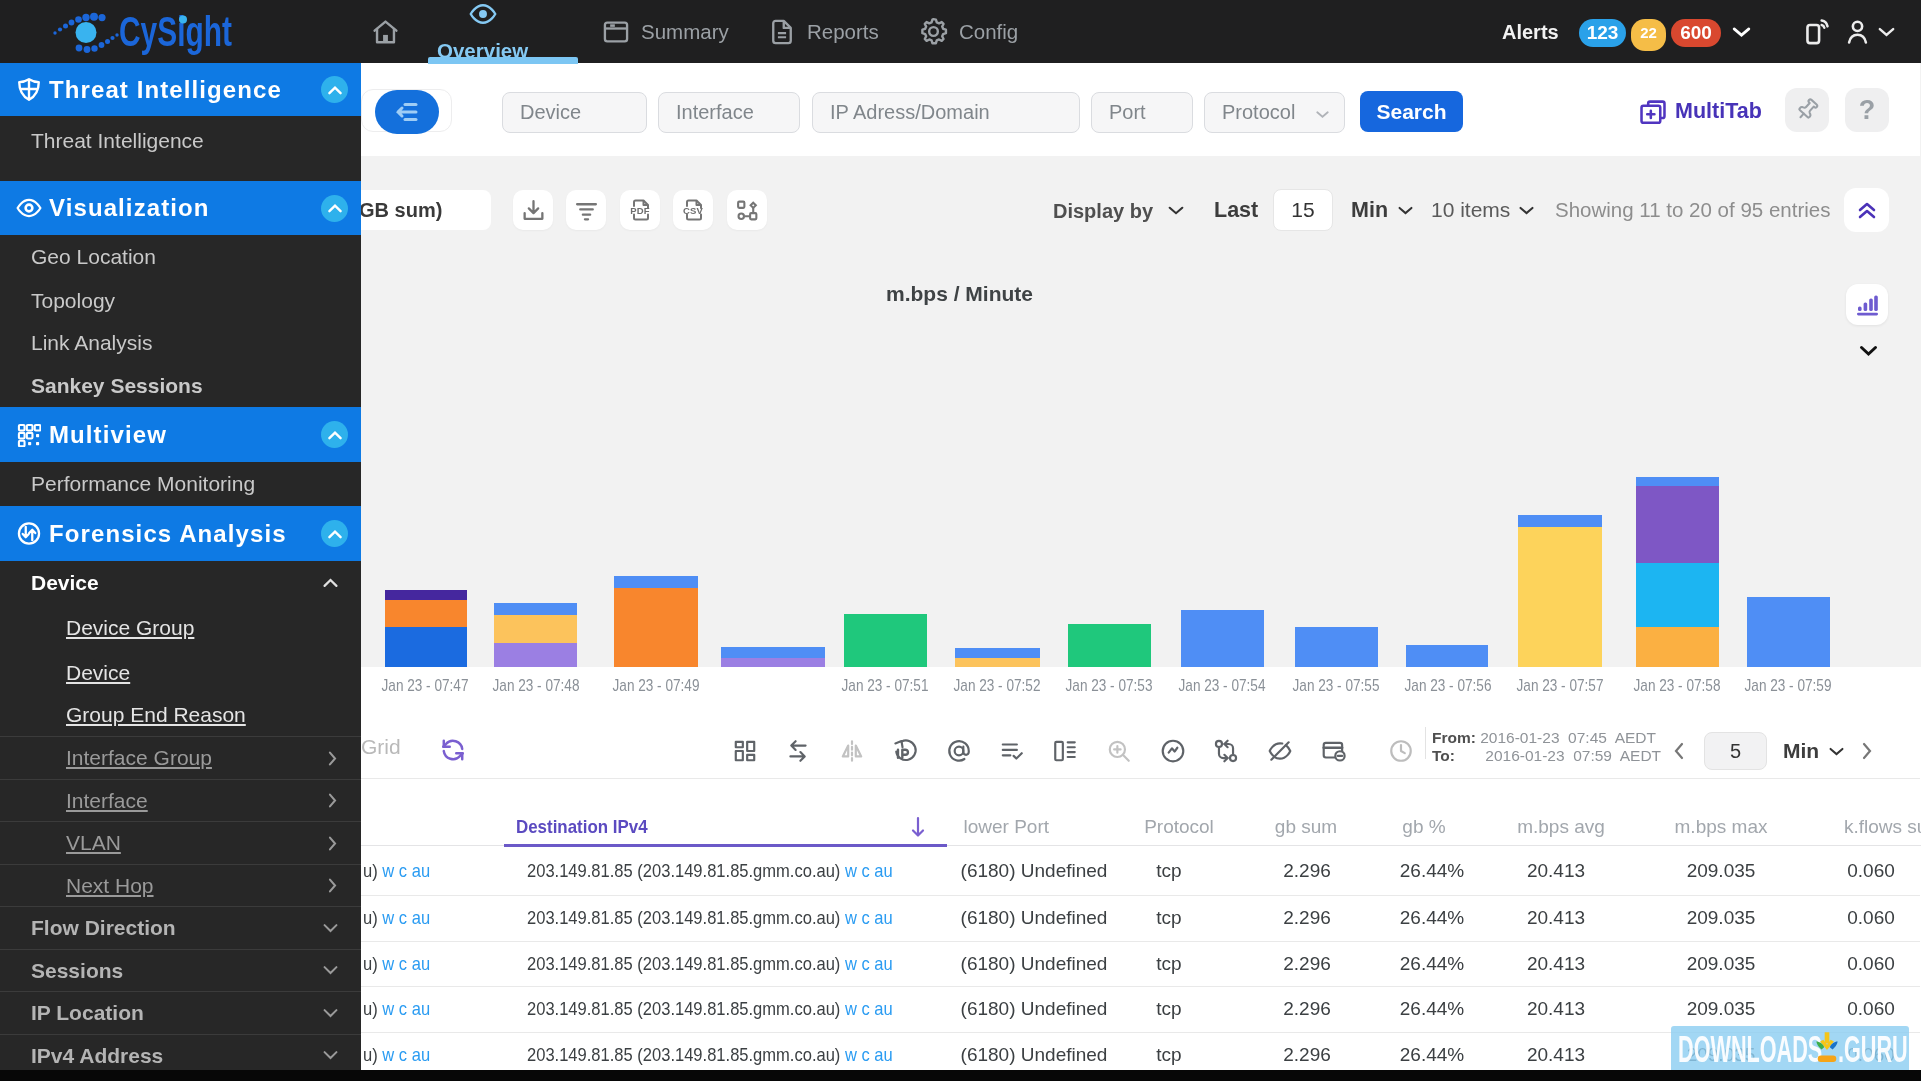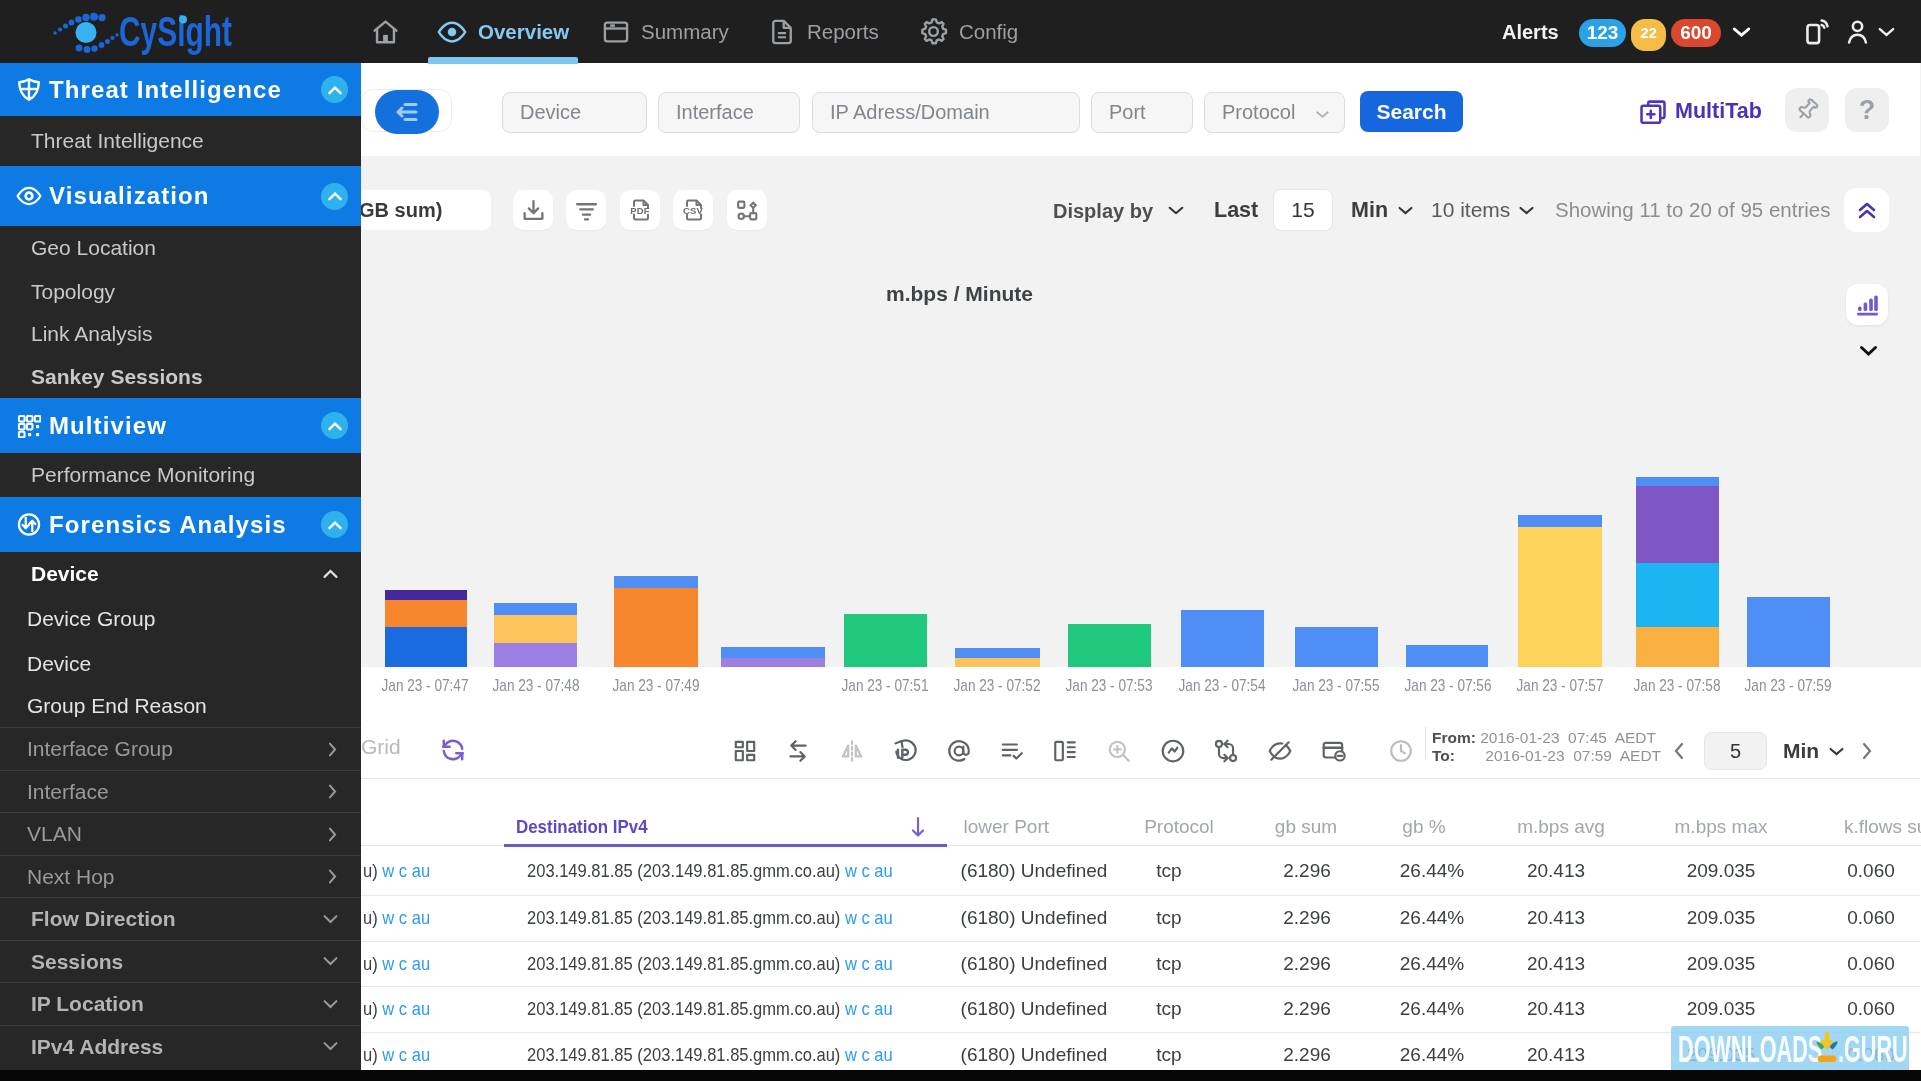--- a/index.html
+++ b/index.html
@@ -4,31 +4,31 @@
 <style>
   * { margin:0; padding:0; box-sizing:border-box; }
   html,body { width:1921px; height:1081px; overflow:hidden; font-family:"Liberation Sans", sans-serif; background:#f2f2f2; }
   .abs { position:absolute; }
   #page { position:relative; width:1921px; height:1081px; }
 
   
   #navbar { position:absolute; left:0; top:0; width:1921px; height:63px; background:#1f1f20; z-index:20; }
   .navtab { position:absolute; top:0; height:63px; display:flex; align-items:center; gap:11px; color:#9ba0a5; font-size:20.5px; }
   .navtab svg { display:block; }
-  #tab-overview { color:#85c9f3; }
+  #tab-overview { color:#85c9f3;flex-direction:column; }
   #ov-underline { position:absolute; left:428px; top:57px; width:150px; height:7px; background:#7cc6f3; border-radius:2px 2px 0 0; }
 
   
   #sidebar { position:absolute; left:0; top:63px; width:361px; height:1009px; background:#272727; z-index:10; overflow:hidden; }
   .sb-head { position:relative; background:#0e7ae4; color:#fff; font-weight:bold; font-size:24px; letter-spacing:0.2px; display:flex; align-items:center; }
   .sb-head .ic { margin-left:16px; width:26px; display:flex; }
   .sb-head .tx { margin-left:7px; letter-spacing:1.1px; }
   .sb-chev { position:absolute; right:13px; width:27px; height:27px; border-radius:50%; background:#2eb1ec; display:flex; align-items:center; justify-content:center; }
   .sb-item { color:#c9c9c9; font-size:21px; display:flex; align-items:center; padding-left:31px; position:relative; }
-  .sb-sub { padding-left:27px; color:#e4e4e4; }
+  .sb-sub { padding-left:66px; color:#e4e4e4;text-decoration:underline; }
   .dim { color:#9a9a9a; }
   .sb-sep { border-top:1px solid #3b3b3b; }
   .chev-r { position:absolute; right:22px; }
 
   
   #main { position:absolute; left:361px; top:63px; width:1560px; height:1018px; background:#f2f2f2; }
   #searchrow { position:absolute; left:0; top:0; width:1559px; height:93px; background:#fff; }
   .inpt { position:absolute; top:29px; height:41px; background:#f6f6f7; border:1px solid #dadce0; border-radius:8px; color:#80868b; font-size:20px; display:flex; align-items:center; padding-left:17px; }
   #whitebelow { position:absolute; left:0; top:604px; width:1560px; height:414px; background:#fff; }
 
@@ -141,21 +141,21 @@
           </svg>
         </span>
       <span class="tx">Threat Intelligence</span>
       <span class="sb-chev">
           <svg width="16" height="12" viewBox="0 0 20 14" fill="none" stroke="#fff" stroke-width="3" stroke-linecap="round">
             <path d="M3 11l7-7 7 7"></path>
           </svg>
         </span>
     </div>
     <div class="sb-item" style="height:50px;">Threat Intelligence</div>
-    <div class="sb-head" style="height:60px;">
+    <div class="sb-head" style="height:54px;margin-top:15px;">
       <span class="ic">
           <svg width="28" height="28" viewBox="0 0 24 24" fill="none" stroke="#fff" stroke-width="2">
             <path d="M1.5 12S5.5 4.5 12 4.5 22.5 12 22.5 12 18.5 19.5 12 19.5 1.5 12 1.5 12z"></path>
             <circle cx="12" cy="12" r="3.1" stroke-width="2.4"></circle>
           </svg>
         </span>
       <span class="tx">Visualization</span>
       <span class="sb-chev">
           <svg width="16" height="12" viewBox="0 0 20 14" fill="none" stroke="#fff" stroke-width="3" stroke-linecap="round">
             <path d="M3 11l7-7 7 7"></path>

